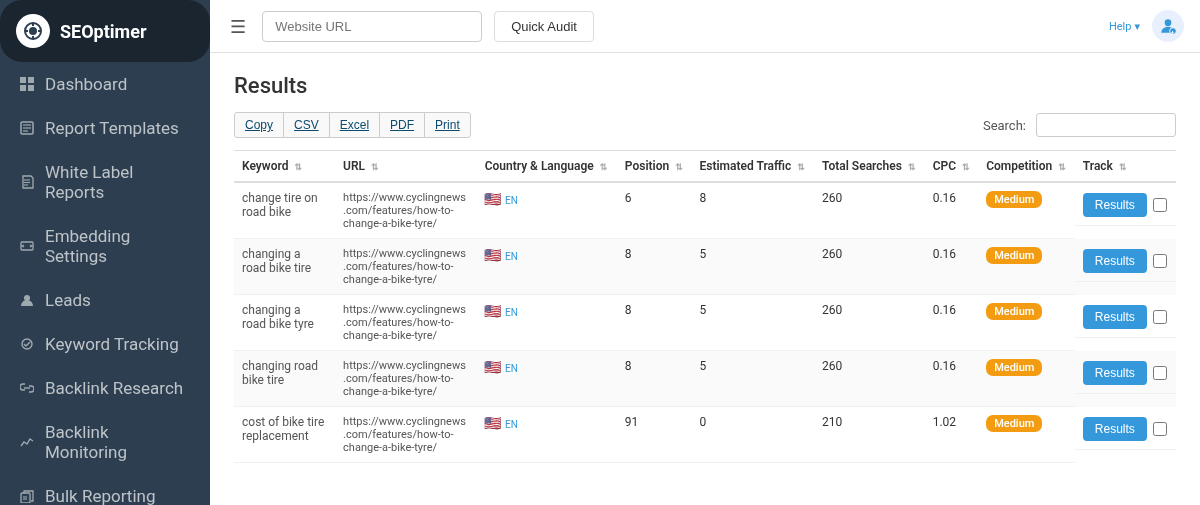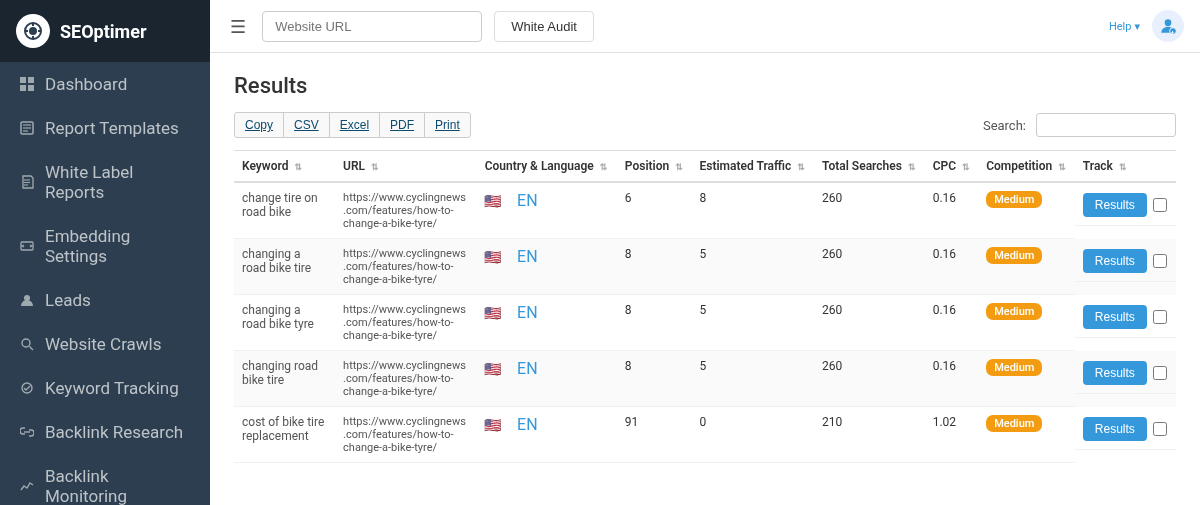--- a/index.html
+++ b/index.html
@@ -18,20 +18,21 @@
     }
     .sidebar-logo {
       background: #1a252f;
       padding: 14px 16px;
       display: flex;
       align-items: center;
       gap: 10px;
       color: #fff;
       font-size: 18px;
       font-weight: bold;
+      border-radius: 22px;
     }
     .logo-icon {
       width: 34px; height: 34px;
       background: #fff;
       border-radius: 50%;
       display: flex; align-items: center; justify-content: center;
       color: #2c3e50;
       font-size: 14px;
       font-weight: 900;
       flex-shrink: 0;
@@ -204,21 +205,21 @@
       vertical-align: top;
       border-bottom: 1px solid #f0f0f0;
     }
     .data-table tbody tr:nth-child(even) { background: #fafafa; }
 
     .keyword-cell { color: #5a8db5; max-width: 100px; }
     .url-cell { color: #5a8db5; max-width: 140px; word-break: break-word; font-size: 11px; }
     .country-cell { white-space: nowrap; }
 
     .flag { font-size: 14px; }
-    .lang { color: #3498db; margin-left: 12px; font-size: 16px; }
+    .lang { color: #3498db; margin-left: 0; font-size: 10px; }
 
     .badge-medium {
       background: #f39c12;
       color: #fff;
       padding: 2px 8px;
       border-radius: 7px;
       font-size: 11px;
       font-weight: 500;
       display: inline-block;
     }
@@ -307,29 +308,20 @@
           <svg width="14" height="14" viewBox="0 0 14 14" fill="currentColor">
             <circle cx="7" cy="5" r="3"></circle>
             <path d="M1 13c0-3.3 2.7-6 6-6s6 2.7 6 6"></path>
           </svg>
         </span>
       <span>Leads</span>
     </div>
       <div class="sidebar-item">
       <span class="item-icon">
           <svg width="14" height="14" viewBox="0 0 14 14" fill="none" stroke="currentColor" stroke-width="1.4">
-            <circle cx="6" cy="6" r="4"></circle>
-            <line x1="9.5" y1="9.5" x2="13" y2="13"></line>
-          </svg>
-        </span>
-      <span>Website Crawls</span>
-    </div>
-      <div class="sidebar-item">
-      <span class="item-icon">
-          <svg width="14" height="14" viewBox="0 0 14 14" fill="none" stroke="currentColor" stroke-width="1.4">
             <circle cx="7" cy="7" r="5"></circle>
             <polyline points="4,7 6,9 10,5"></polyline>
           </svg>
         </span>
       <span>Keyword Tracking</span>
     </div>
       <div class="sidebar-item">
       <span class="item-icon">
           <svg width="14" height="14" viewBox="0 0 14 14" fill="none" stroke="currentColor" stroke-width="1.4">
             <path d="M5 9 L3 9 a3 3 0 0 1 0-6 l2 0"></path>
@@ -359,21 +351,21 @@
       <span>Bulk Reporting</span>
     </div>
     </div>
 </nav>
 
 <div class="main">
 
   <div class="topbar">
     <span class="hamburger">☰</span>
     <input class="url-input" type="text" placeholder="Website URL" style="">
-    <button class="quick-audit-btn">White Audit</button>
+    <button class="quick-audit-btn">Quick Audit</button>
     <div class="topbar-right">
       <div class="help-btn">
         <span>Help</span>
         <span>▾</span>
       </div>
       <div class="user-avatar">
         <svg width="20" height="20" viewBox="0 0 24 24" fill="#3498db">
           <circle cx="12" cy="8" r="4"></circle>
           <path d="M4 20c0-4 3.6-7 8-7s8 3 8 7" fill="#3498db"></path>
           <circle cx="18" cy="18" r="4" fill="#3498db" stroke="#fff" stroke-width="1"></circle>

